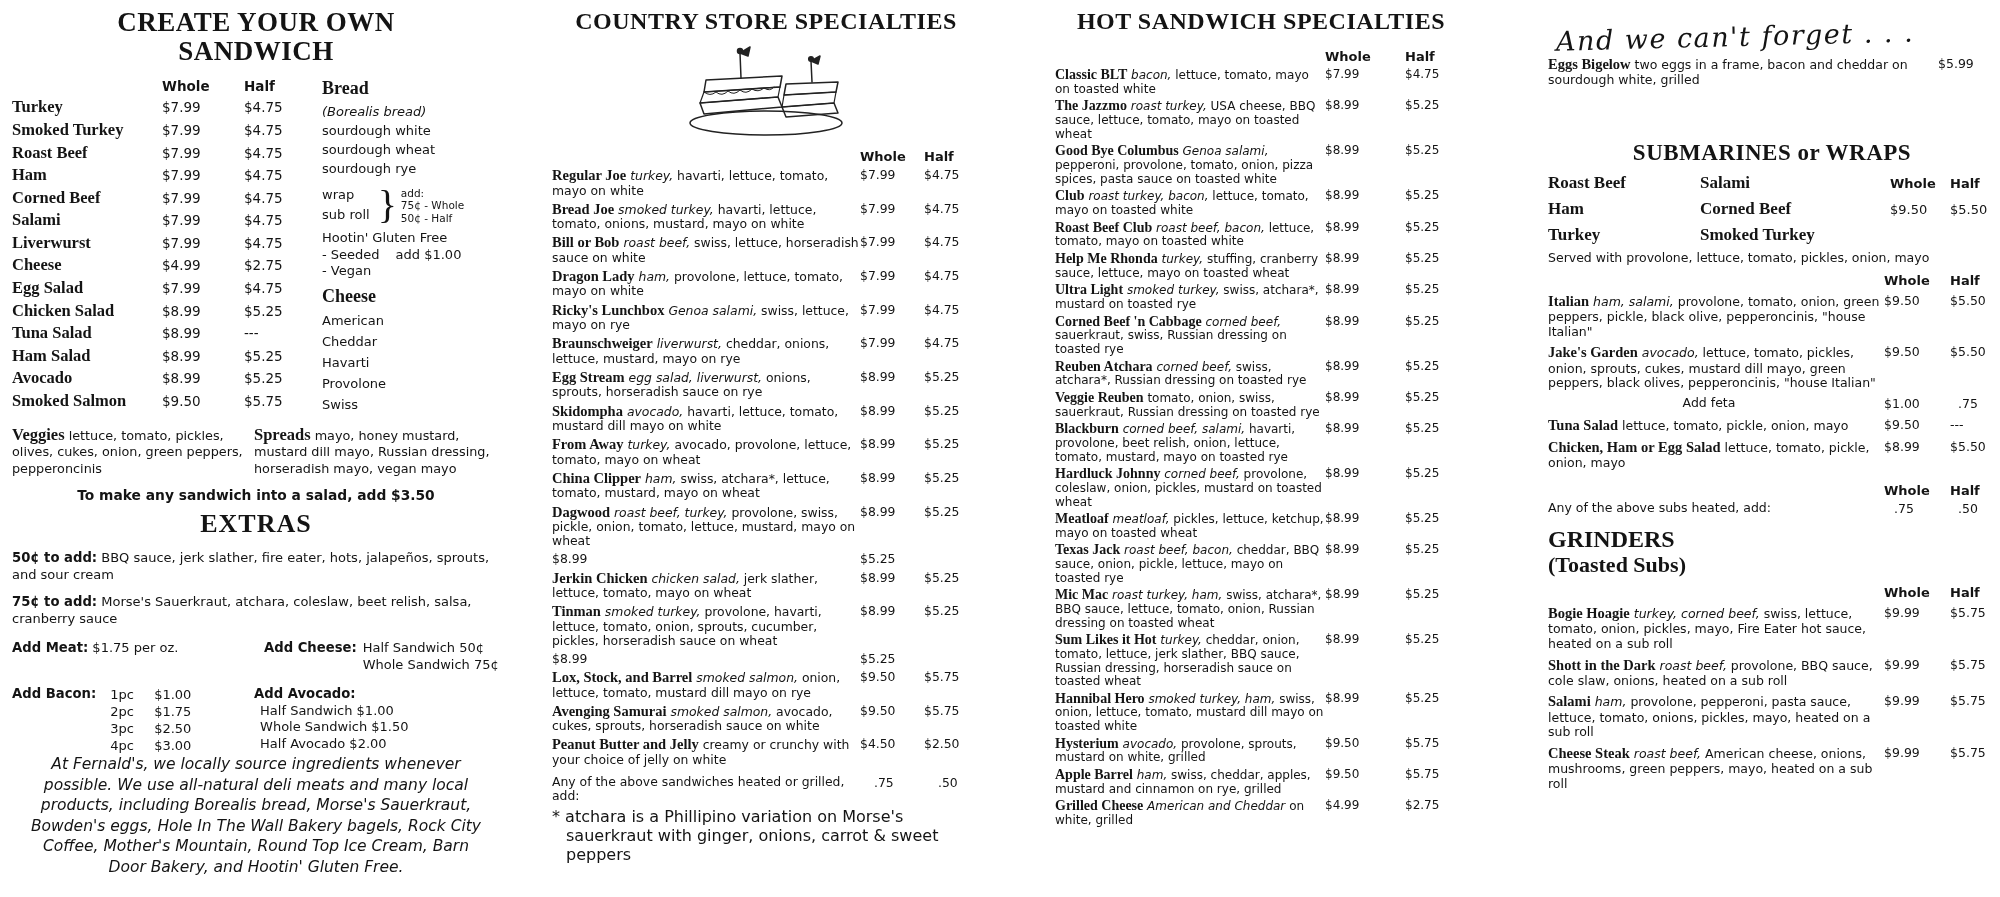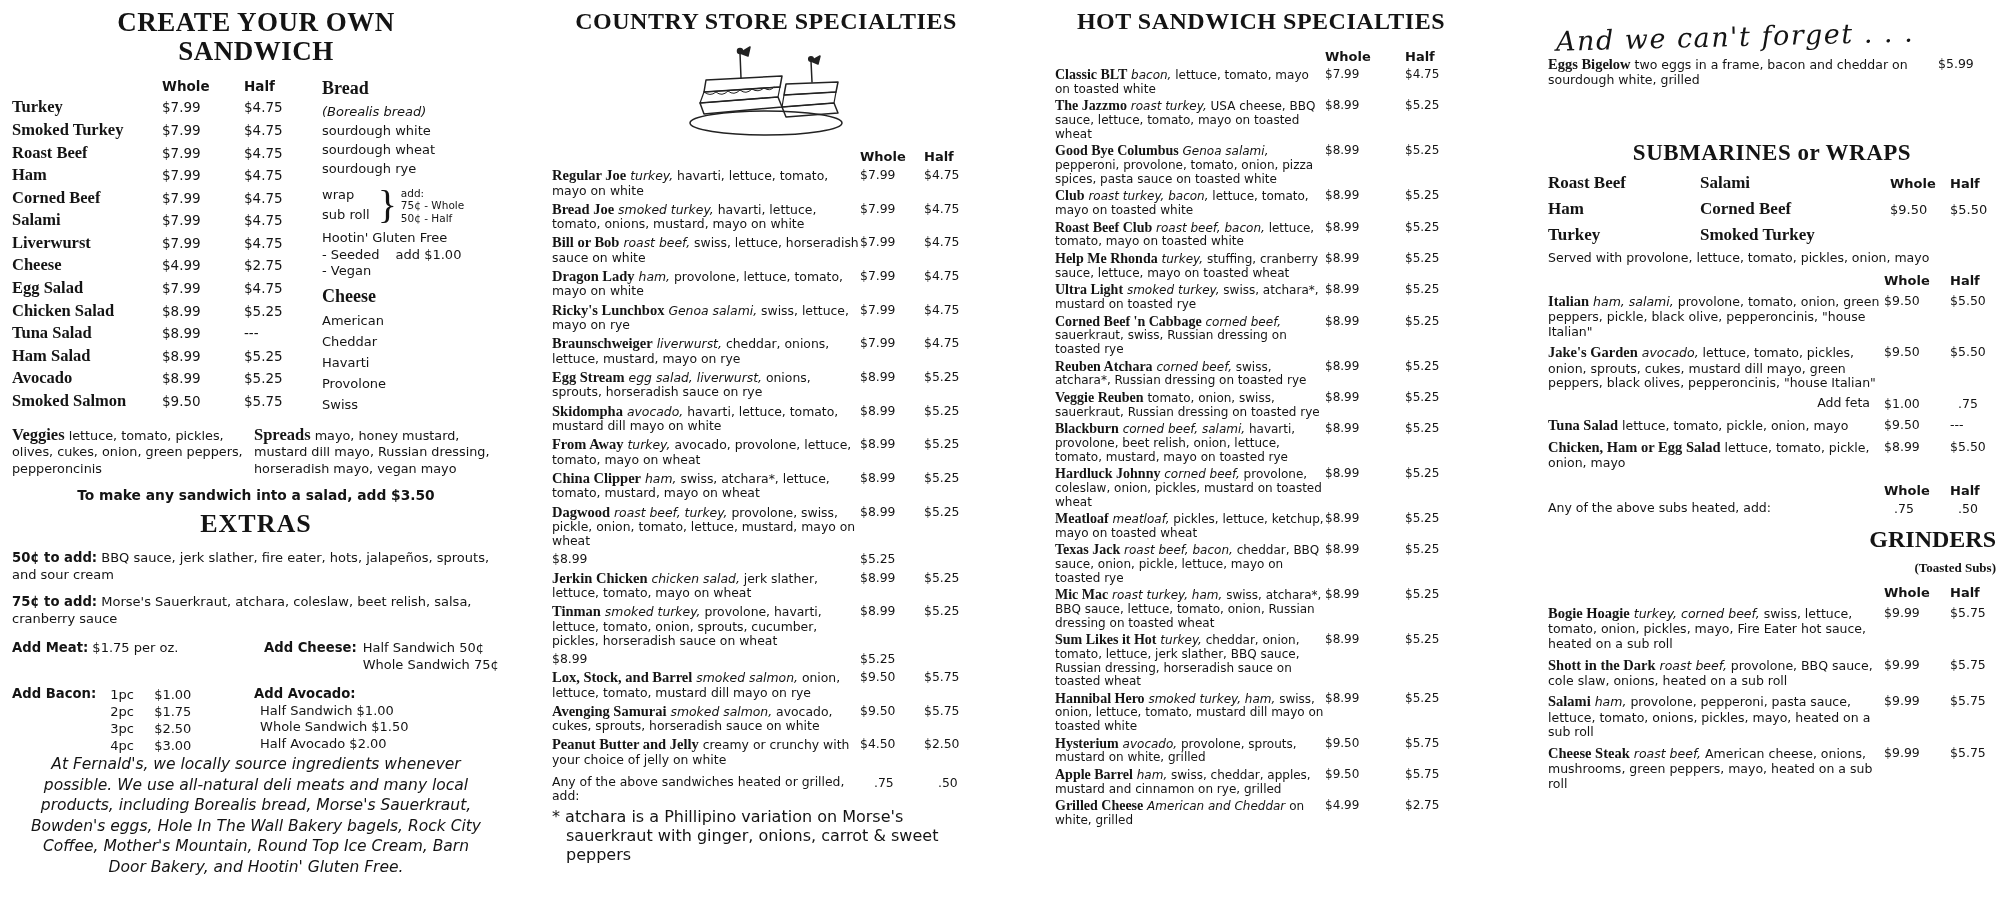--- a/index.html
+++ b/index.html
@@ -76,23 +76,23 @@
   #col4 .iname{font-size:14.5px}
   .sub-title{font-weight:bold;font-size:23px;text-align:center;margin-top:52px;letter-spacing:.5px}
   .meats{display:grid;grid-template-columns:152px 190px 60px 46px;margin-top:4px;align-items:baseline}
   .mname{font-family:"Liberation Serif",serif;font-weight:bold;font-size:17px;line-height:26px}
   .meats .hd{font-weight:bold;font-size:13px}
   .meats .pr{font-size:13px}
   .served{font-size:12.5px;margin-top:2px}
   #col4 .phead{margin-top:8px}
   #col4 .irow{font-size:12.5px;line-height:1.18;margin-top:5px}
   .feta{margin-top:-16px}
-  .feta .idesc{text-align:right;padding-right:14px}
-  .grind-title{text-align:right;font-weight:bold;font-size:24px;line-height:1.05;margin-top:10px}
-  .gsub{font-size:13px}
+  .feta .idesc{text-align:center;padding-right:14px}
+  .grind-title{text-align:left;font-weight:bold;font-size:24px;line-height:1.05;margin-top:10px}
+  .gsub{font-size:22px}
 </style>
 </head>
 <body>
 
 <div class="page">
 
   <section class="col" id="col1">
     <h1 class="c1-title t-serif"><span>CREATE YOUR OWN</span><br><span>SANDWICH</span></h1>
 
     <div class="c1-body">

